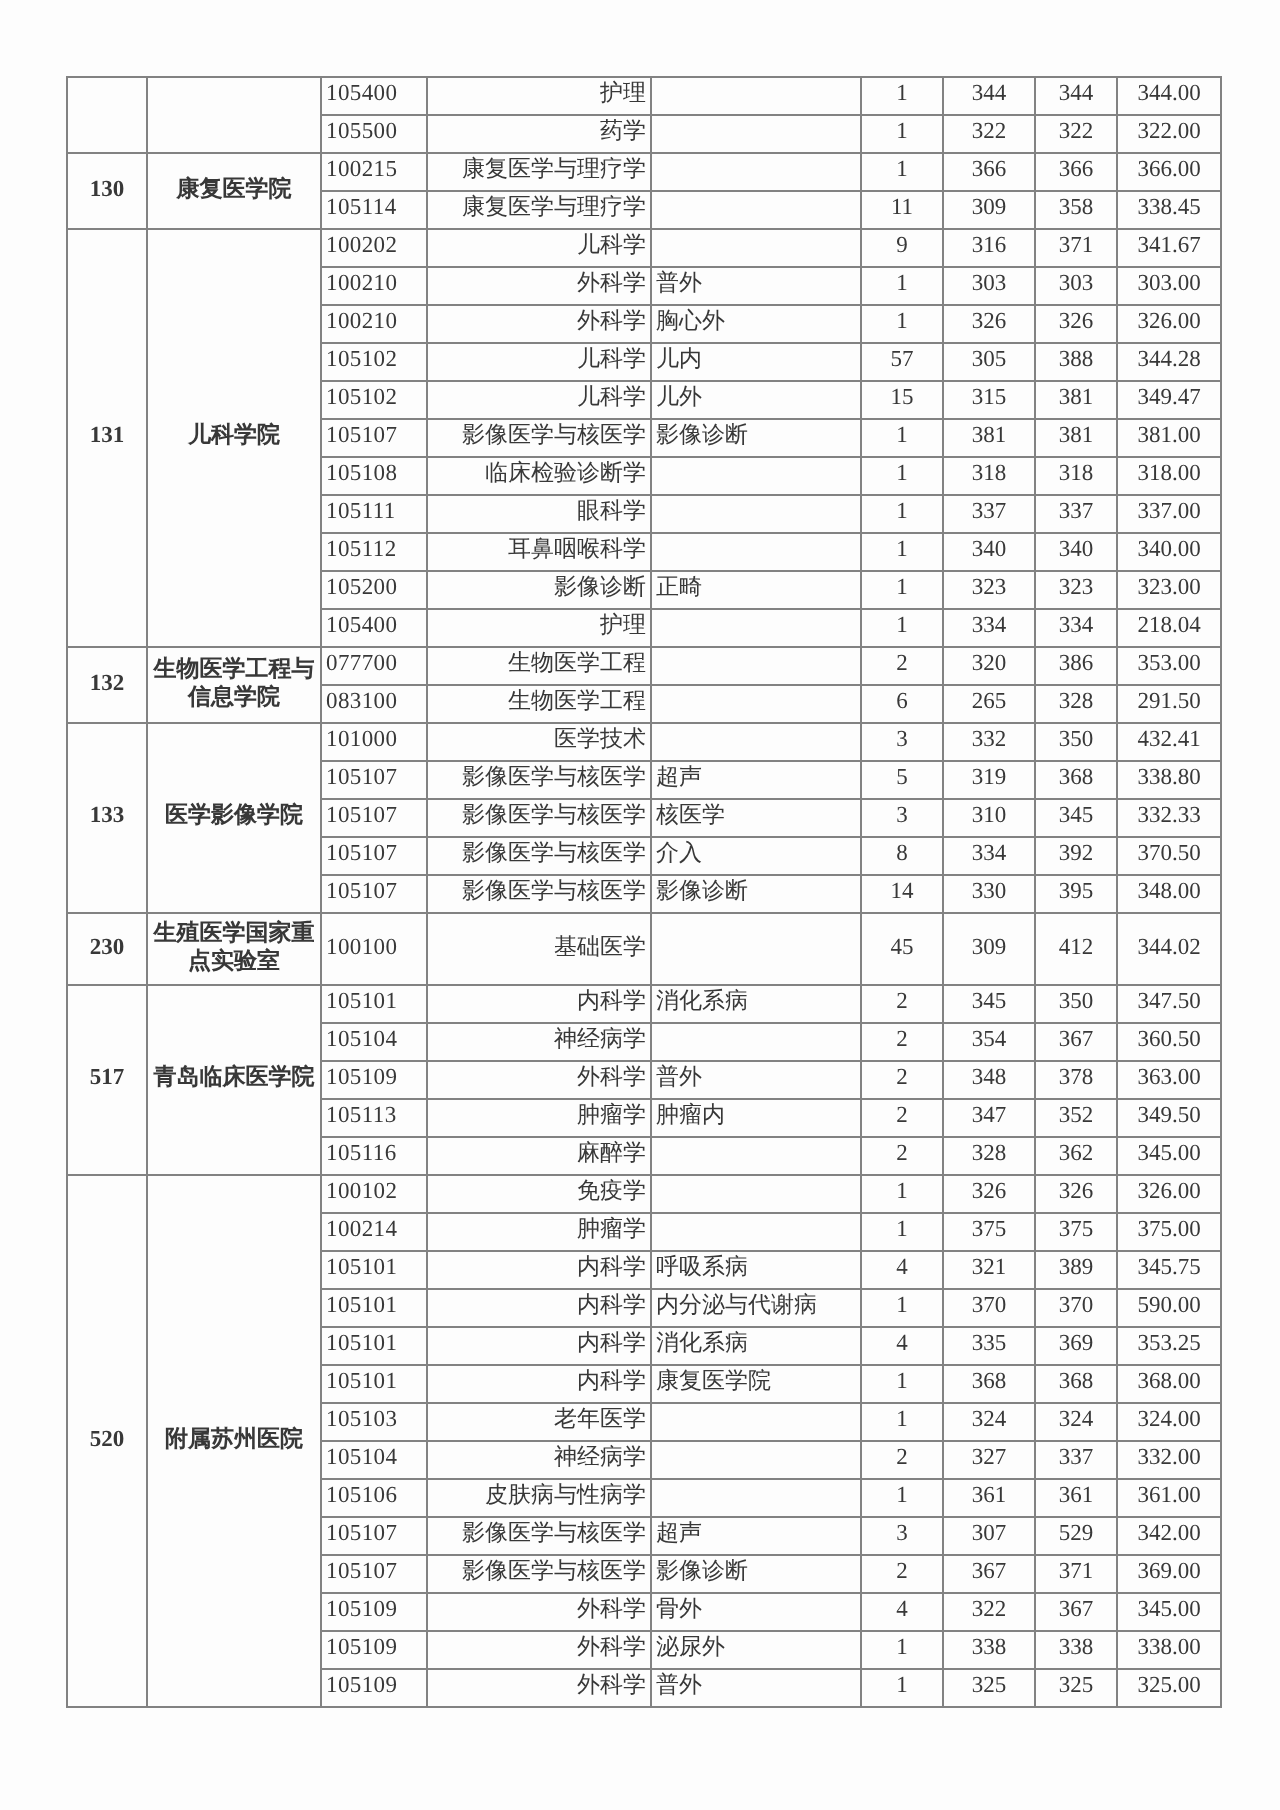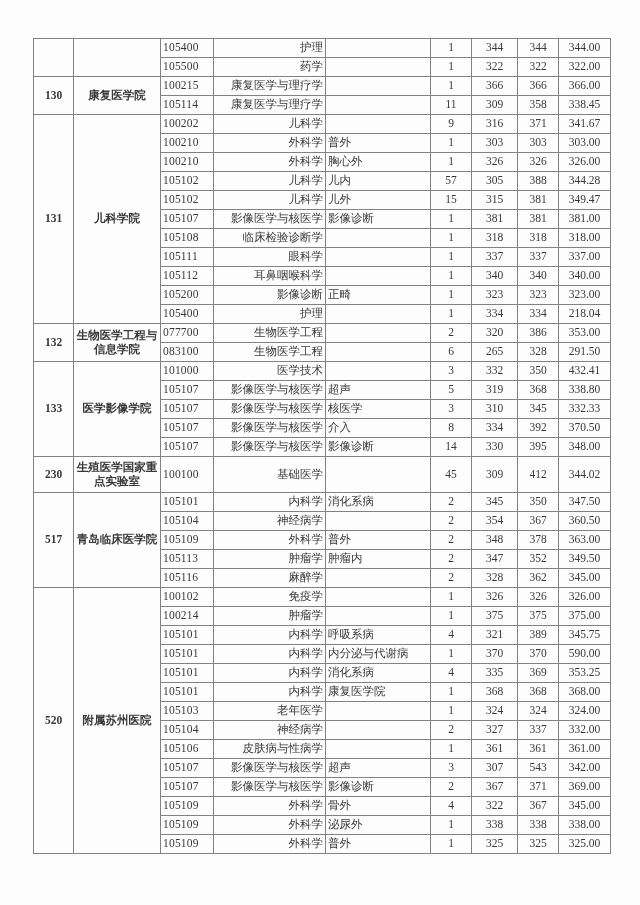--- a/index.html
+++ b/index.html
@@ -406,21 +406,21 @@
           <td class="c-num">361</td>
           <td class="c-num">361</td>
           <td class="c-num">361.00</td>
         </tr>
         <tr>
           <td class="c-mcode">105107</td>
           <td class="c-mname">影像医学与核医学</td>
           <td class="c-dir">超声</td>
           <td class="c-num">3</td>
           <td class="c-num">307</td>
-          <td class="c-num">543</td>
+          <td class="c-num">529</td>
           <td class="c-num">342.00</td>
         </tr>
         <tr>
           <td class="c-mcode">105107</td>
           <td class="c-mname">影像医学与核医学</td>
           <td class="c-dir">影像诊断</td>
           <td class="c-num">2</td>
           <td class="c-num">367</td>
           <td class="c-num">371</td>
           <td class="c-num">369.00</td>

